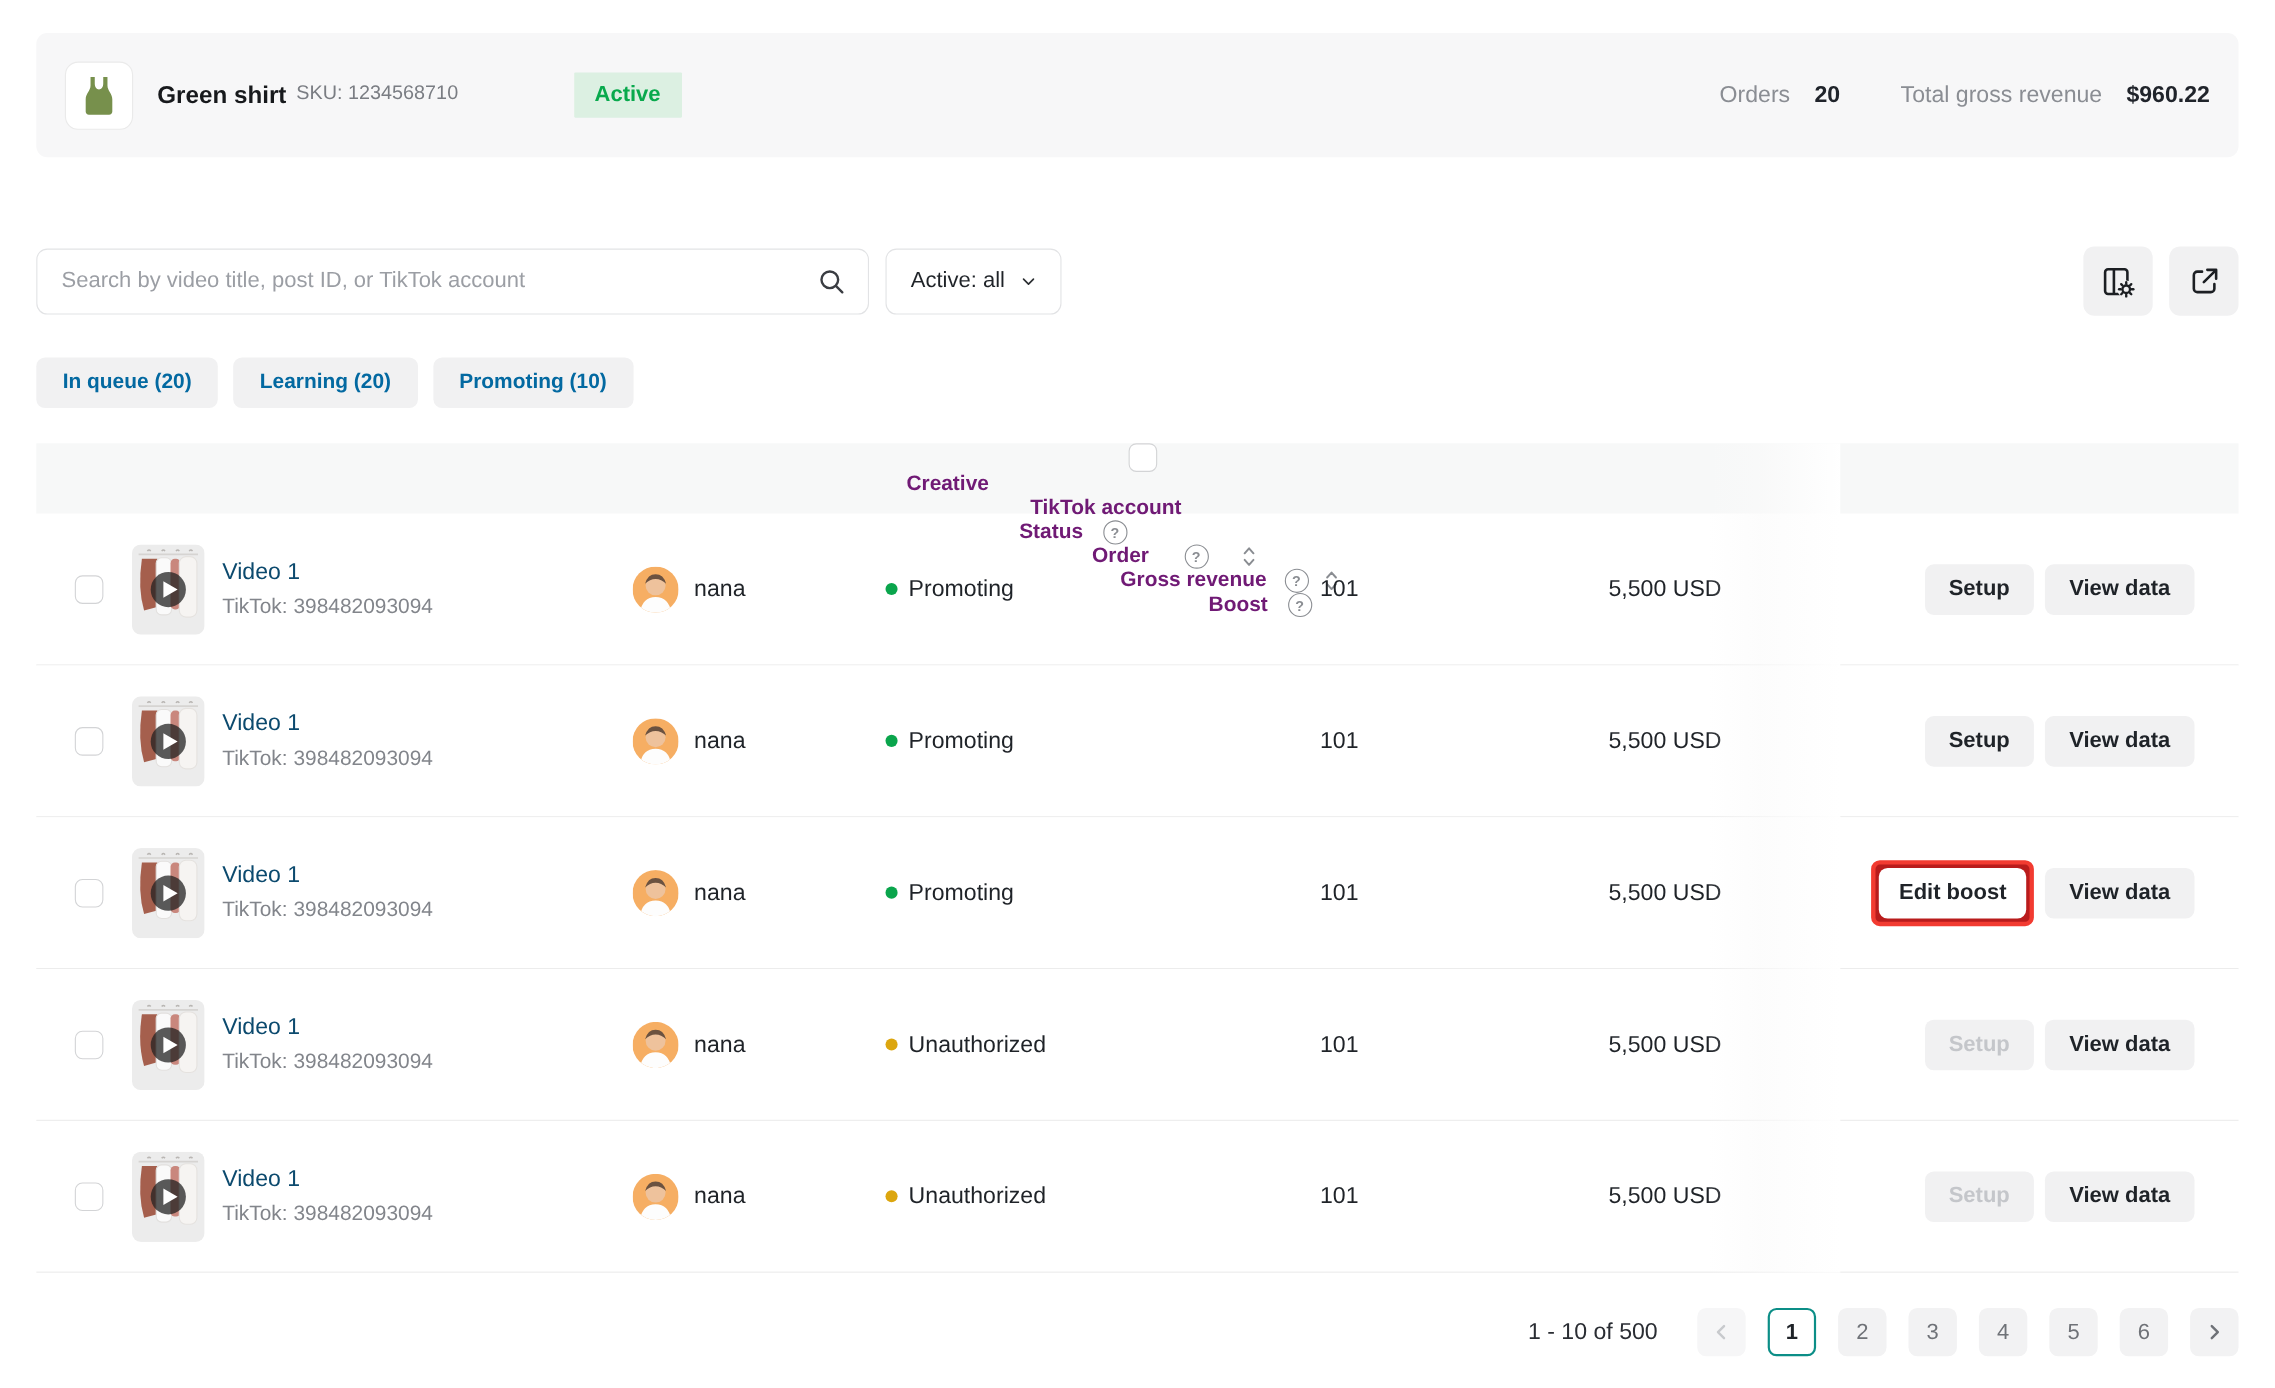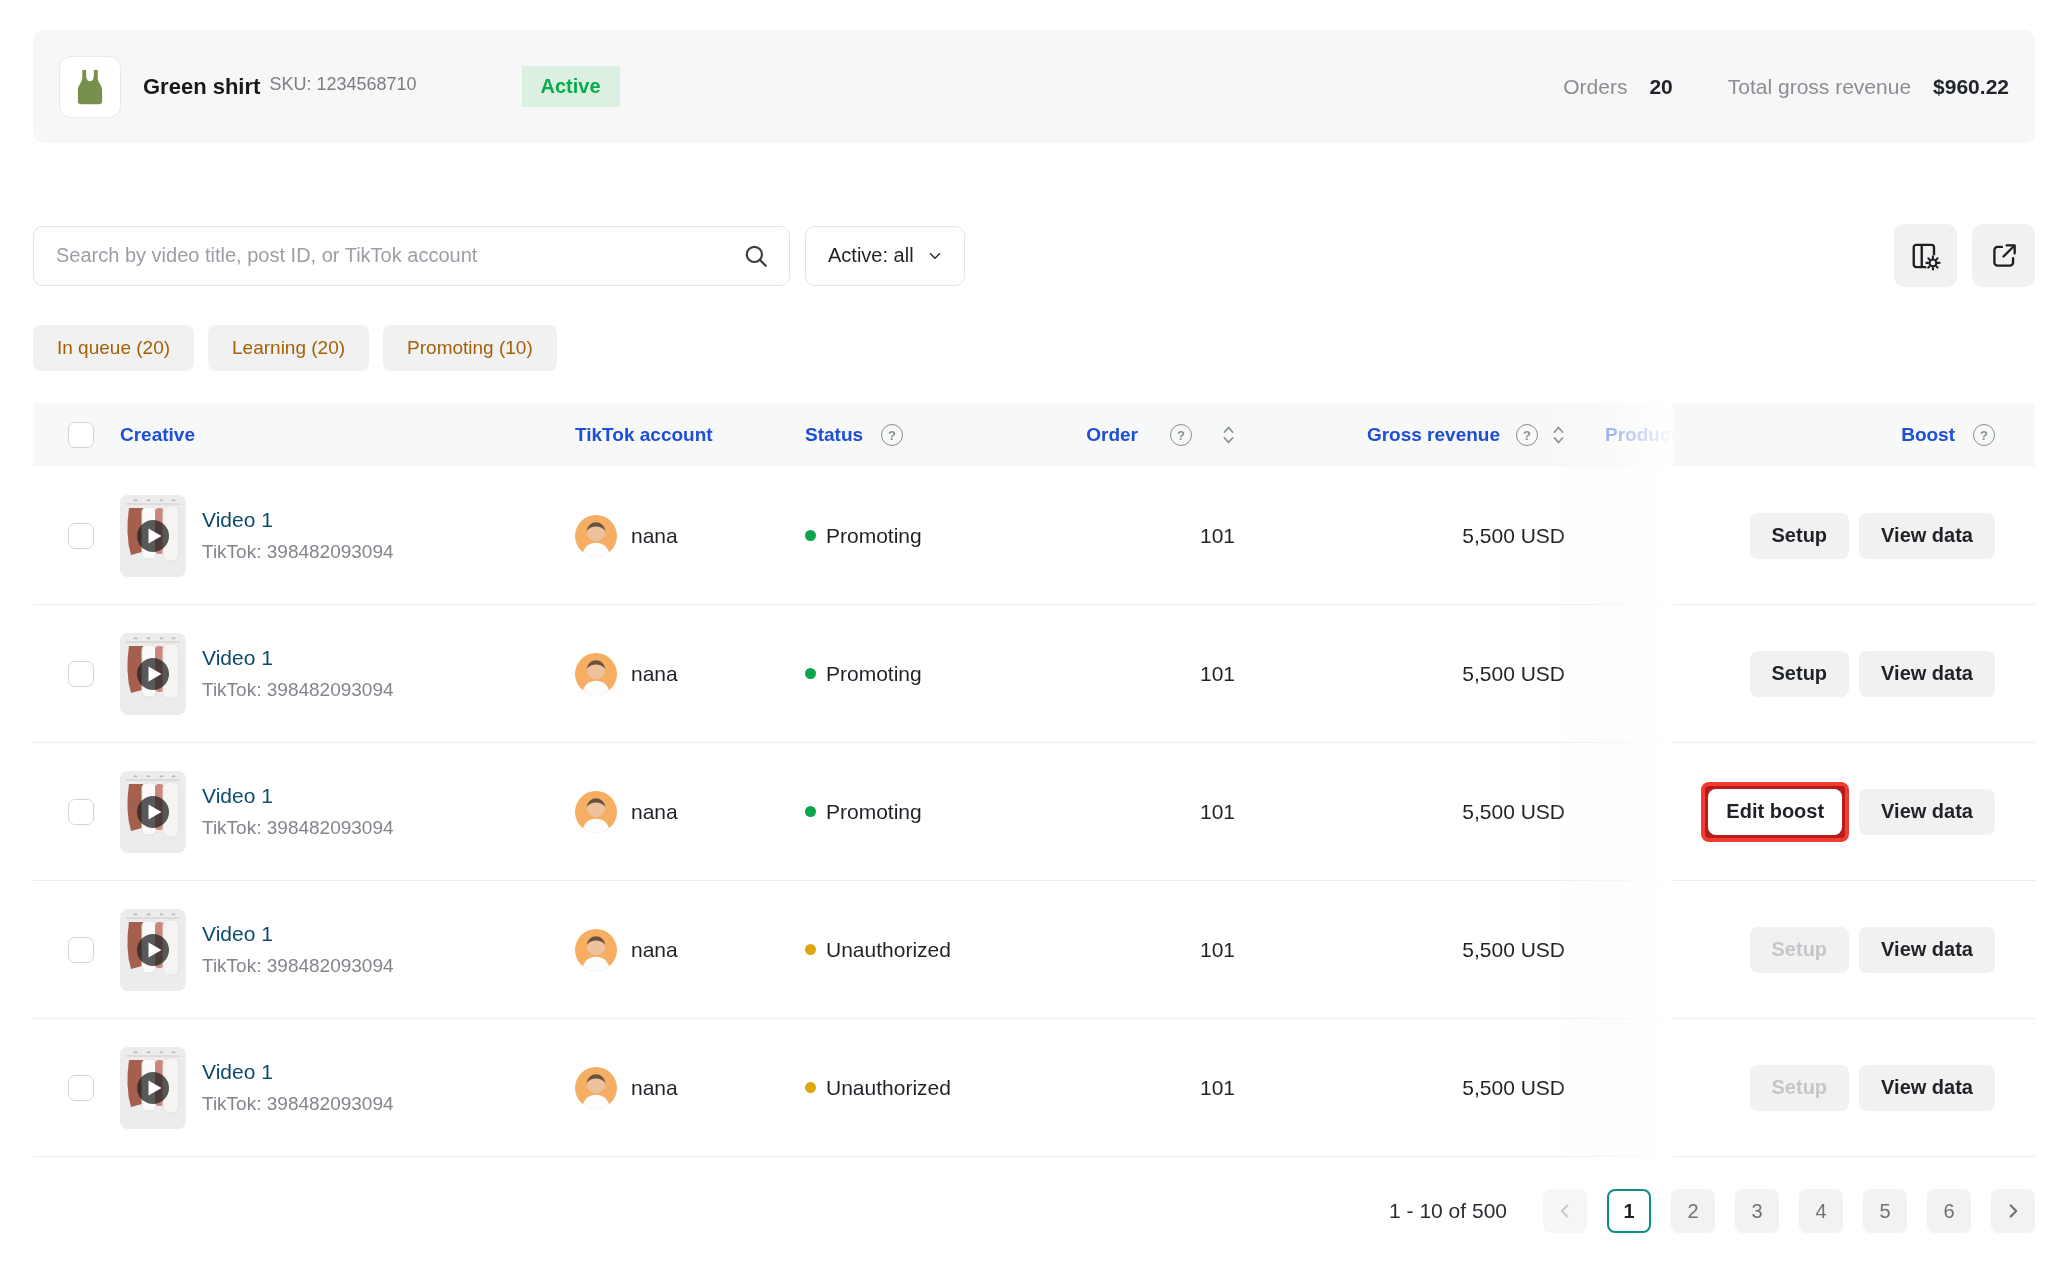--- a/index.html
+++ b/index.html
@@ -32,26 +32,26 @@
     display:flex; align-items:center; gap:12px; padding:0 20px 0 22px; font-size:20px; font-weight:500; cursor:pointer; }
   .dd-status { margin-left:15px; }
   .dd-auth { margin-left:25px; }
   .icon-btns { margin-left:auto; display:flex; gap:15px; }
   .icon-btn { width:63px; height:63px; background:#f1f1f2; border-radius:10px; border:none;
     display:flex; align-items:center; justify-content:center; cursor:pointer; }
 
   
   .chips { margin-top:38px; display:flex; gap:14px; }
   .chip { height:46px; background:#f1f1f2; border-radius:8px; border:none; padding:0 24px;
-    font-size:19px; font-weight:400; color:#a16207; display:flex; align-items:center; cursor:pointer; font-family:inherit; }
+    font-size:19px; font-weight:700; color:#0369a1; display:flex; align-items:center; cursor:pointer; font-family:inherit; }
 
   
   .table { margin-top:32px; position:relative; width:2002px; }
   .trow { display:flex; align-items:center; width:100%; padding-left:35px; }
-  .thead { height:64px; background:#f7f8f8; font-size:19px; font-weight:600; color:#1d4ed8; }
+  .thead { height:64px; background:#f7f8f8; font-size:19px; font-weight:600; color:#701a75;flex-direction:column; }
   .tbody-row { height:138px; border-bottom:1px solid #ececec; background:#fff; }
   .col-check { width:52px; display:flex; align-items:center; }
   .col-creative { width:455px; display:flex; align-items:center; }
   .col-account { width:230px; display:flex; align-items:center; gap:14px;text-align:right; }
   .col-status { width:250px; display:flex; align-items:center; gap:10px; }
   .col-order { width:180px; display:flex; align-items:center; justify-content:flex-end; gap:24px; }
   .col-revenue { width:330px; display:flex; align-items:center; justify-content:flex-end; gap:8px; }
   .col-product { width:108px; padding-left:40px; overflow:hidden; white-space:nowrap; }
   .col-boost { width:362px; display:flex; align-items:center; justify-content:flex-end; gap:10px; padding-right:40px; }
   .checkbox { width:26px; height:26px; border:1.5px solid #d3d4d6; border-radius:7px; background:#fff; cursor:pointer; }

